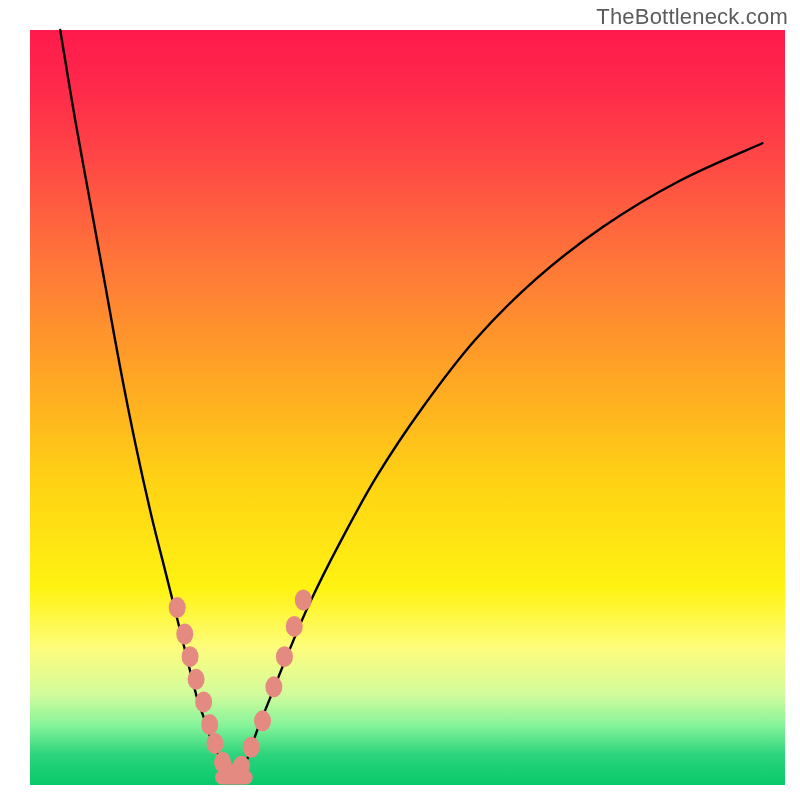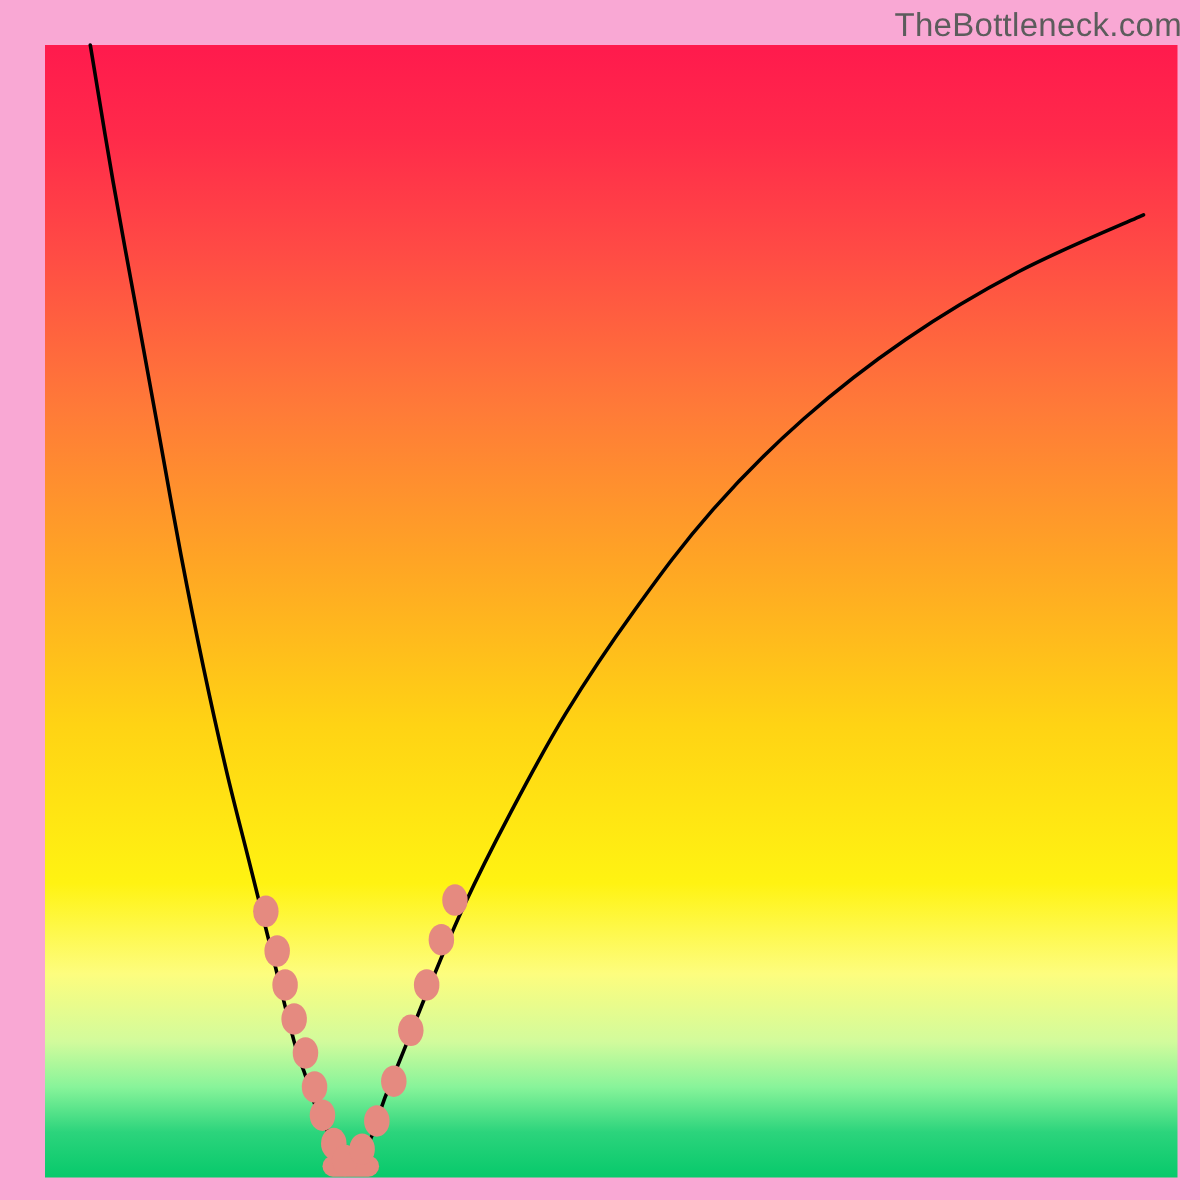--- a/index.html
+++ b/index.html
@@ -8,21 +8,21 @@
     width: 800px;
     height: 800px;
     overflow: hidden;
     background: #000;
     font-family: Arial, Helvetica, sans-serif;
   }
   .frame {
     position: relative;
     width: 800px;
     height: 800px;
-    background: #f9a8d4;
+    background: #ffffff;
   }
   .plot-area {
     position: absolute;
     left: 30px;
     top: 30px;
     width: 755px;
     height: 755px;
     background: linear-gradient(to bottom,
       #ff1a4d 0%,
       #ff2a4a 8%,

